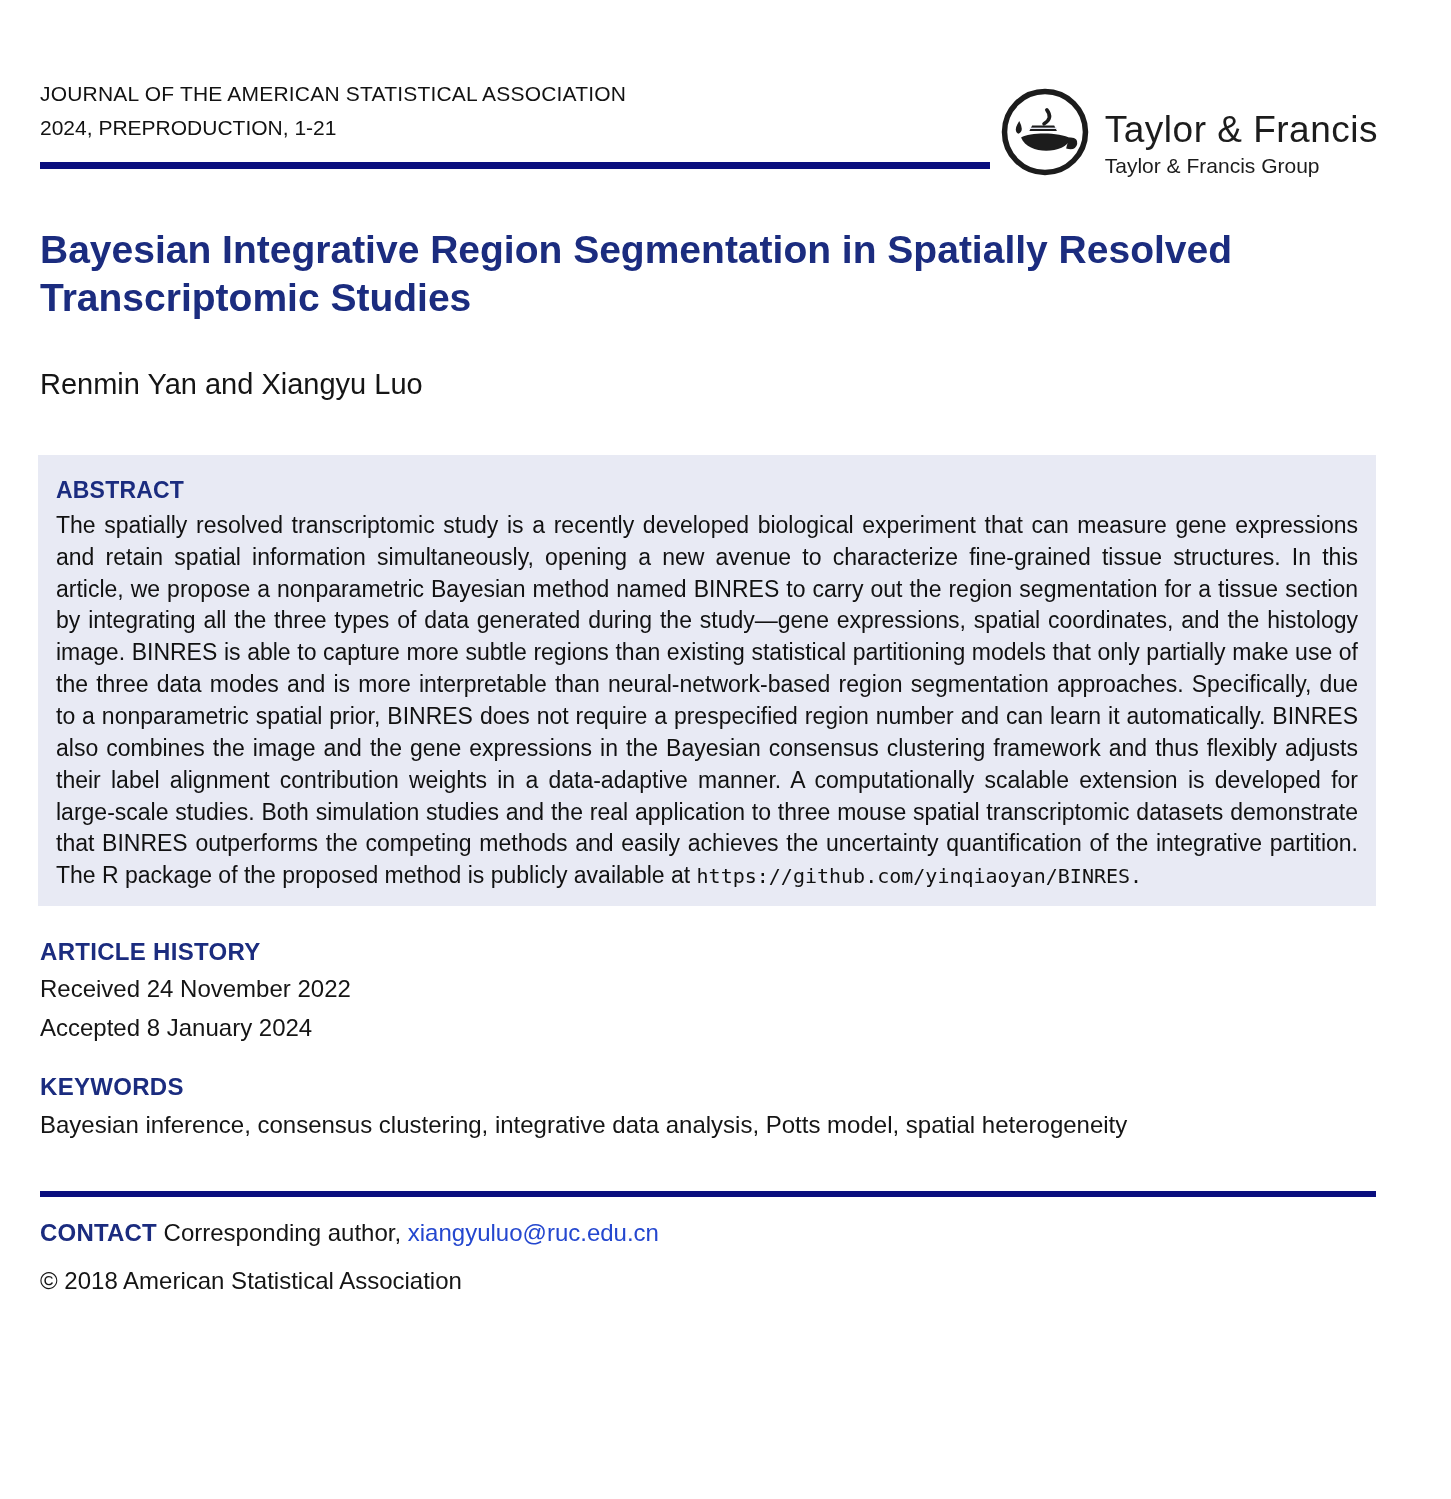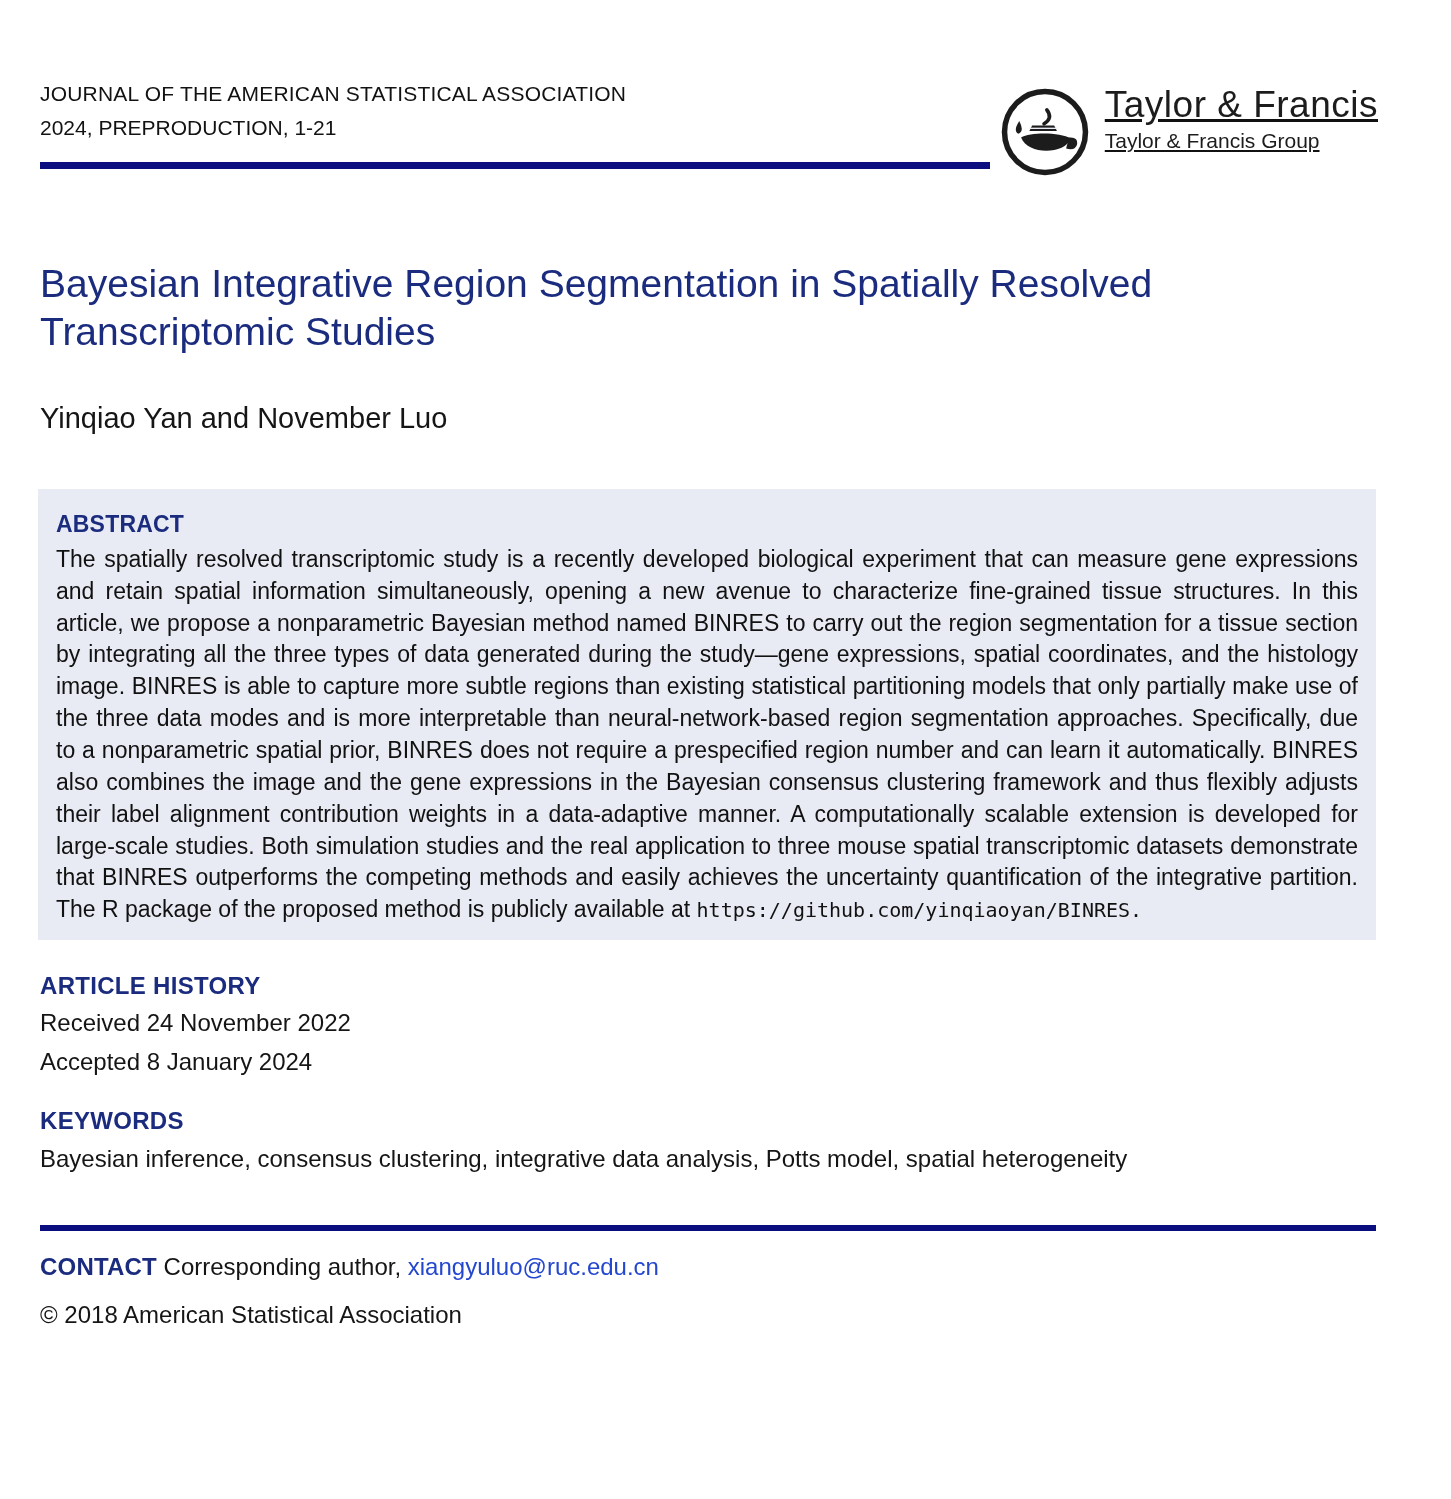--- a/index.html
+++ b/index.html
@@ -34,43 +34,42 @@
     color: #121212;
   }
   .rule-thick {
     height: 7px;
     background: #0A0E7E;
     margin-top: 22px;
     border: none;
   }
   .logo {
     display: flex;
-    align-items: flex-start;
+    align-items: flex-end;
     margin-top: 8px;
     margin-right: -2px;
-    text-decoration: underline;
   }
   .logo-mark { width: 92px; height: 92px; }
   .logo-text { margin-left: 14px; }
   .logo-name {
     font-size: 37px;
     color: #1c1c1c;
     letter-spacing: 0.5px;
     line-height: 1.0;
   }
   .logo-group {
     font-size: 21px;
     color: #1c1c1c;
     margin-top: 6px;
   }
   
   .title {
-    margin-top: 82px;
+    margin-top: 48px;
     font-size: 39px;
-    font-weight: normal;
+    font-weight: bold;
     color: #1B2C7F;
     line-height: 1.23;
     max-width: 1260px;
   }
   .authors {
     margin-top: 46px;
     font-size: 29px;
     color: #151515;
   }
   .affiliation {
@@ -182,21 +181,21 @@
         </svg>
       </span>
       <span class="logo-text">
         <div class="logo-name">Taylor &amp; Francis</div>
         <div class="logo-group">Taylor &amp; Francis Group</div>
       </span>
     </div>
   </div>
 
   <h1 class="title">Bayesian Integrative Region Segmentation in Spatially Resolved Transcriptomic Studies</h1>
-  <div class="authors">Yinqiao Yan and November Luo</div>
+  <div class="authors">Renmin Yan and Xiangyu Luo</div>
 
   <div class="abstract-box">
     <div class="abstract-heading">ABSTRACT</div>
     <div class="abstract-text"><span>The spatially resolved transcriptomic study is a recently developed biological experiment that can measure gene expressions and retain spatial information simultaneously, opening a new avenue to characterize fine-grained tissue structures. In this article, we propose a nonparametric Bayesian method named BINRES to carry out the region segmentation for a tissue section by integrating all the three types of data generated during the study—gene expressions, spatial coordinates, and the histology image. BINRES is able to capture more subtle regions than existing statistical partitioning models that only partially make use of the three data modes and is more interpretable than neural-network-based region segmentation approaches. Specifically, due to a nonparametric spatial prior, BINRES does not require a prespecified region number and can learn it automatically. BINRES also combines the image and the gene expressions in the Bayesian consensus clustering framework and thus flexibly adjusts their label alignment contribution weights in a data-adaptive manner. A computationally scalable extension is developed for large-scale studies. Both simulation studies and the real application to three mouse spatial transcriptomic datasets demonstrate that BINRES outperforms the competing methods and easily achieves the uncertainty quantification of the integrative partition. The R package of the proposed method is publicly available at </span><a class="abstract-url" href="#">https://github.com/yinqiaoyan/BINRES.</a></div>
   </div>
 
   <div class="history">
     <div class="section-heading">ARTICLE HISTORY</div>
     <div class="history-item">Received 24 November 2022</div>
     <div class="history-item">Accepted 8 January 2024</div>

